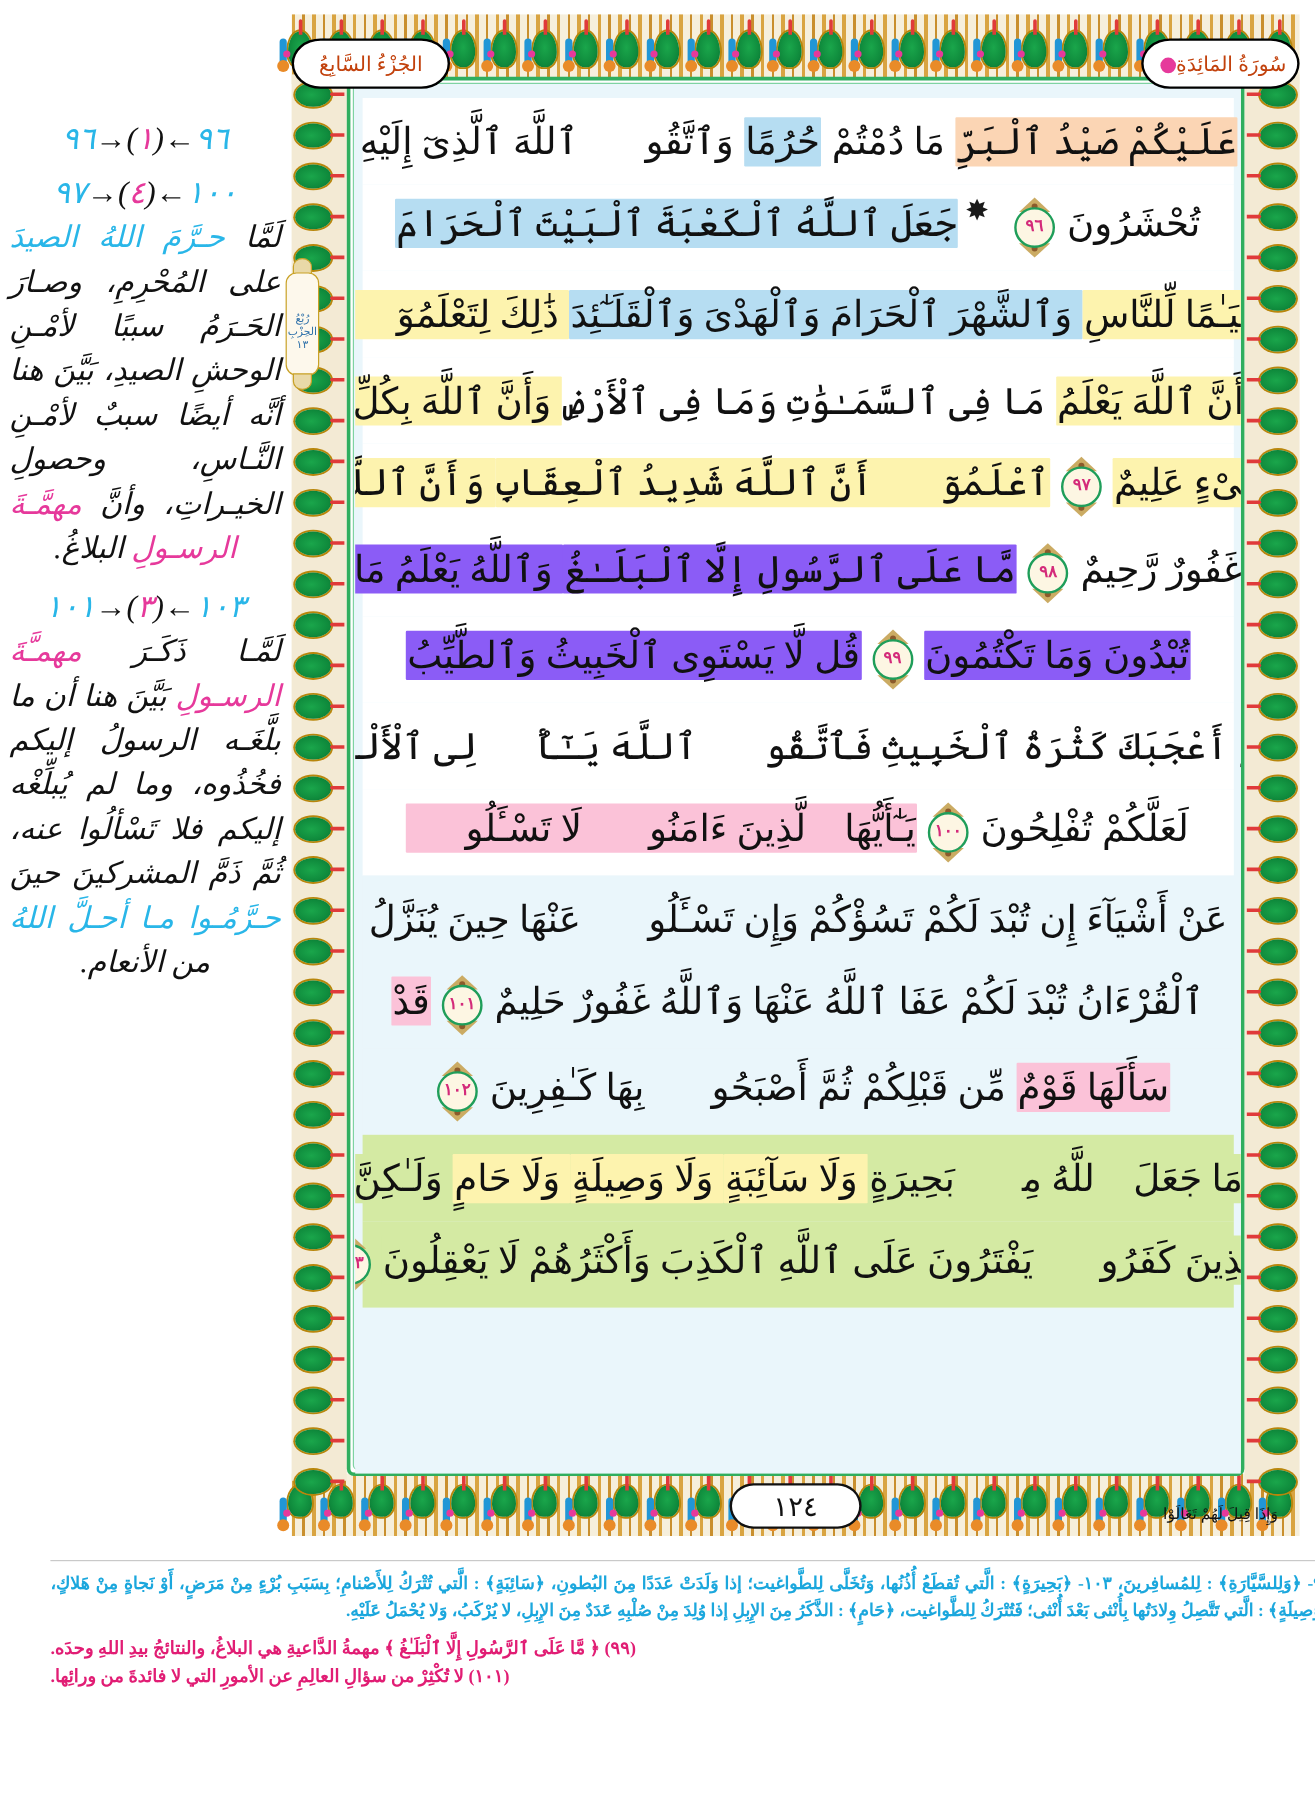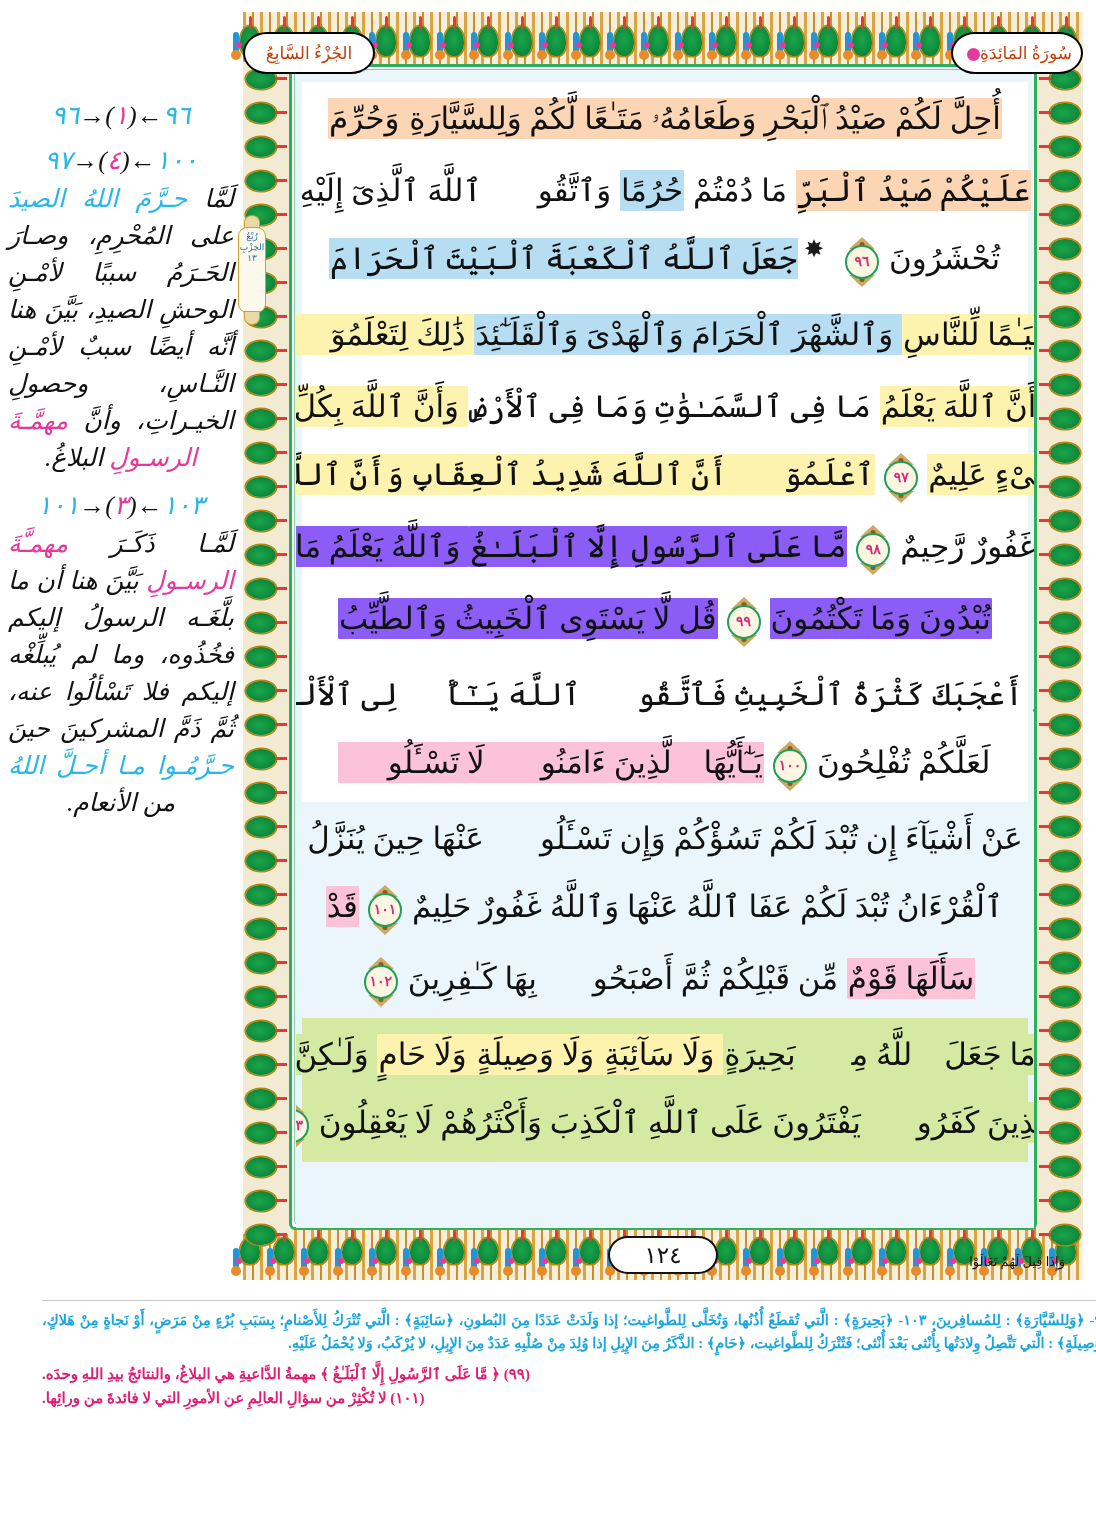--- a/index.html
+++ b/index.html
@@ -293,21 +293,21 @@
   .side-medallion .cap-t, .side-medallion .cap-b {
     position:absolute; left:6px;
     width:16px; height:14px;
     background:#e9d9a8;
     border:1.4px solid #c9a227;
     border-radius:50% 50% 0 0;
   }
   .side-medallion .cap-t { top:0; }
   .side-medallion .cap-b { bottom:0; transform:rotate(180deg); }
   .side-medallion .lbl {
-    position:absolute; left:0; top:16px; width:28px;
+    position:absolute; left:0; top:45px; width:28px;
     text-align:center; font-size:9px; color:#2a6ea8;
     line-height:1.2;
   }
 
   
   .footnotes {
     position:absolute;
     left:14px; top:1294px;
     width:1068px;
     direction:rtl;
@@ -689,23 +689,20 @@
     <div class="cartouche cart-juz">
       <span class="cart-txt">الجُزْءُ السَّابِعُ</span>
     </div>
 
     <div class="pagenum">١٢٤</div>
     <div class="catchword">وَإِذَا قِيلَ لَهُمْ تَعَالَوْا</div>
   </div>
 
   <div class="quran-area" id="quran-area">
       <div class="qline lnbg-white">
-        <div class="qtext"><span class="seg hl-peach">أُحِلَّ لَكُمْ صَيْدُ ٱلْبَحْرِ وَطَعَامُهُۥ مَتَـٰعًا لَّكُمْ وَلِلسَّيَّارَةِ</span><span class="seg hl-peach"> وَحُرِّمَ</span></div>
-      </div>
-      <div class="qline lnbg-white">
         <div class="qtext"><span class="seg hl-peach">عَلَيْكُمْ صَيْدُ ٱلْبَرِّ</span><span class="seg hl-none"> مَا دُمْتُمْ </span><span class="seg hl-blue">حُرُمًا</span><span class="seg hl-none"> وَٱتَّقُوا۟ ٱللَّهَ ٱلَّذِىٓ إِلَيْهِ</span></div>
       </div>
       <div class="qline lnbg-white">
         <div class="qtext"><span class="seg hl-none">تُحْشَرُونَ</span><span class="ayah"><span class="star-t"></span><span class="star-b"></span><span class="dot-t"></span><span class="dot-b"></span><span class="med">٩٦</span></span><span class="rosette"></span><span class="seg hl-blue">جَعَلَ ٱللَّهُ ٱلْكَعْبَةَ ٱلْبَيْتَ ٱلْحَرَامَ</span></div>
       </div>
       <div class="qline lnbg-white">
         <div class="qtext"><span class="seg hl-yellow">قِيَـٰمًا لِّلنَّاسِ</span><span class="seg hl-blue"> وَٱلشَّهْرَ ٱلْحَرَامَ وَٱلْهَدْىَ وَٱلْقَلَـٰٓئِدَ</span><span class="seg hl-yellow"> ذَٰلِكَ لِتَعْلَمُوٓا۟</span></div>
       </div>
       <div class="qline lnbg-white">
         <div class="qtext"><span class="seg hl-yellow">أَنَّ ٱللَّهَ يَعْلَمُ</span><span class="seg hl-none"> مَا فِى ٱلسَّمَـٰوَٰتِ وَمَا فِى ٱلْأَرْضِ</span><span class="seg hl-yellow"> وَأَنَّ ٱللَّهَ بِكُلِّ</span></div>

